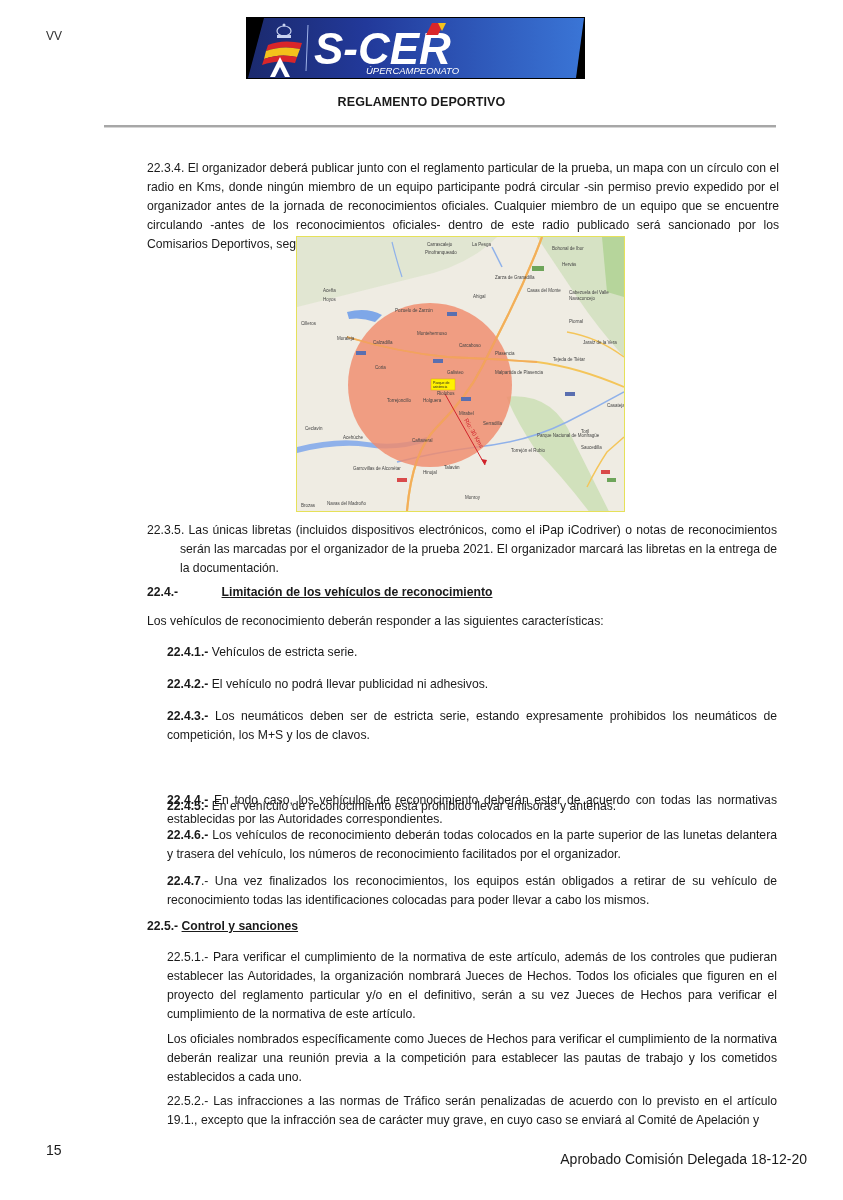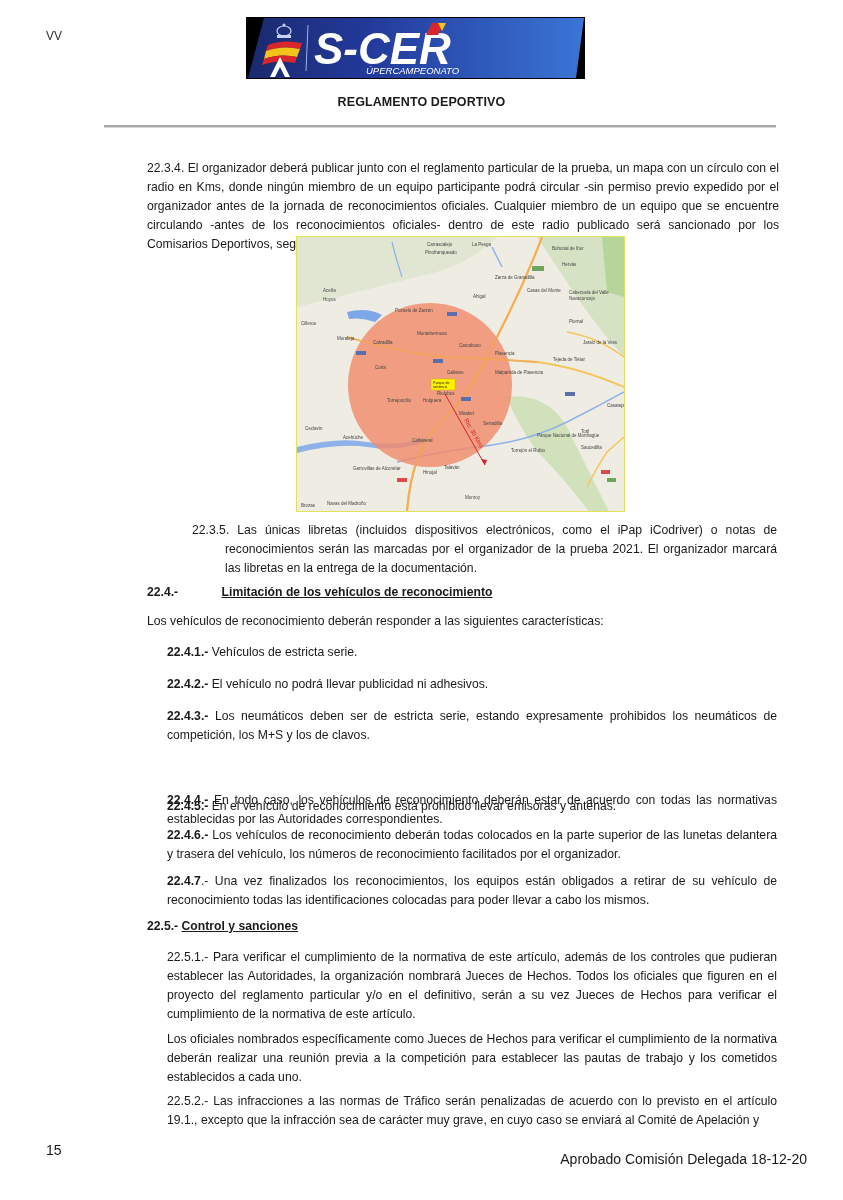--- a/index.html
+++ b/index.html
@@ -7,21 +7,21 @@
          font-family: "Liberation Sans", sans-serif; color: #1a1a1a; }
   .abs { position: absolute; }
   .vv { left: 46px; top: 29px; font-size: 12px; color: #333; }
   .logo { left: 246px; top: 17px; width: 289px; height: 62px; }
   .doc-title { left: 0; width: 843px; top: 95px; text-align: center; font-size: 12.5px; font-weight: bold; letter-spacing: 0.1px; }
   .hr { left: 104px; top: 125px; width: 672px; height: 2px; background: #a7a7a7; border-bottom: 1px solid #d6d6d6; }
   .para { font-size: 12.2px; line-height: 19px; text-align: justify; }
   .p1 { left: 147px; top: 147px; width: 632px; margin-top: 12px; }
   .map { left: 296px; top: 236px; width: 327px; height: 274px; border: 1px solid #e6e15a; overflow: hidden; background: #eeeae0; }
   .p2 { left: 147px; top: 521px; width: 630px; }
-  .p2 .hang { padding-left: 33px; text-indent: -33px; display: block; margin-left: 45px; }
+  .p2 .hang { padding-left: 33px; text-indent: -33px; display: block; }
   .h1 { left: 147px; top: 585px; font-size: 12.2px; font-weight: bold; }
   .h1 u { text-decoration: underline; padding-left: 40px; }
   .intro { left: 147px; top: 612px; font-size: 12.2px; }
   .item { left: 167px; width: 610px; }
   .item b { font-weight: bold; }
   .h2 { left: 147px; top: 919px; font-size: 12.2px; font-weight: bold; }
   .footer-left { left: 46px; top: 1142px; font-size: 14px; }
   .footer-right { right: 36px; top: 1142px; font-size: 14px; margin-top: 9px; }
   .map-label { font-family: "Liberation Sans", sans-serif; font-size: 4.5px; fill: #444; }
 </style>

